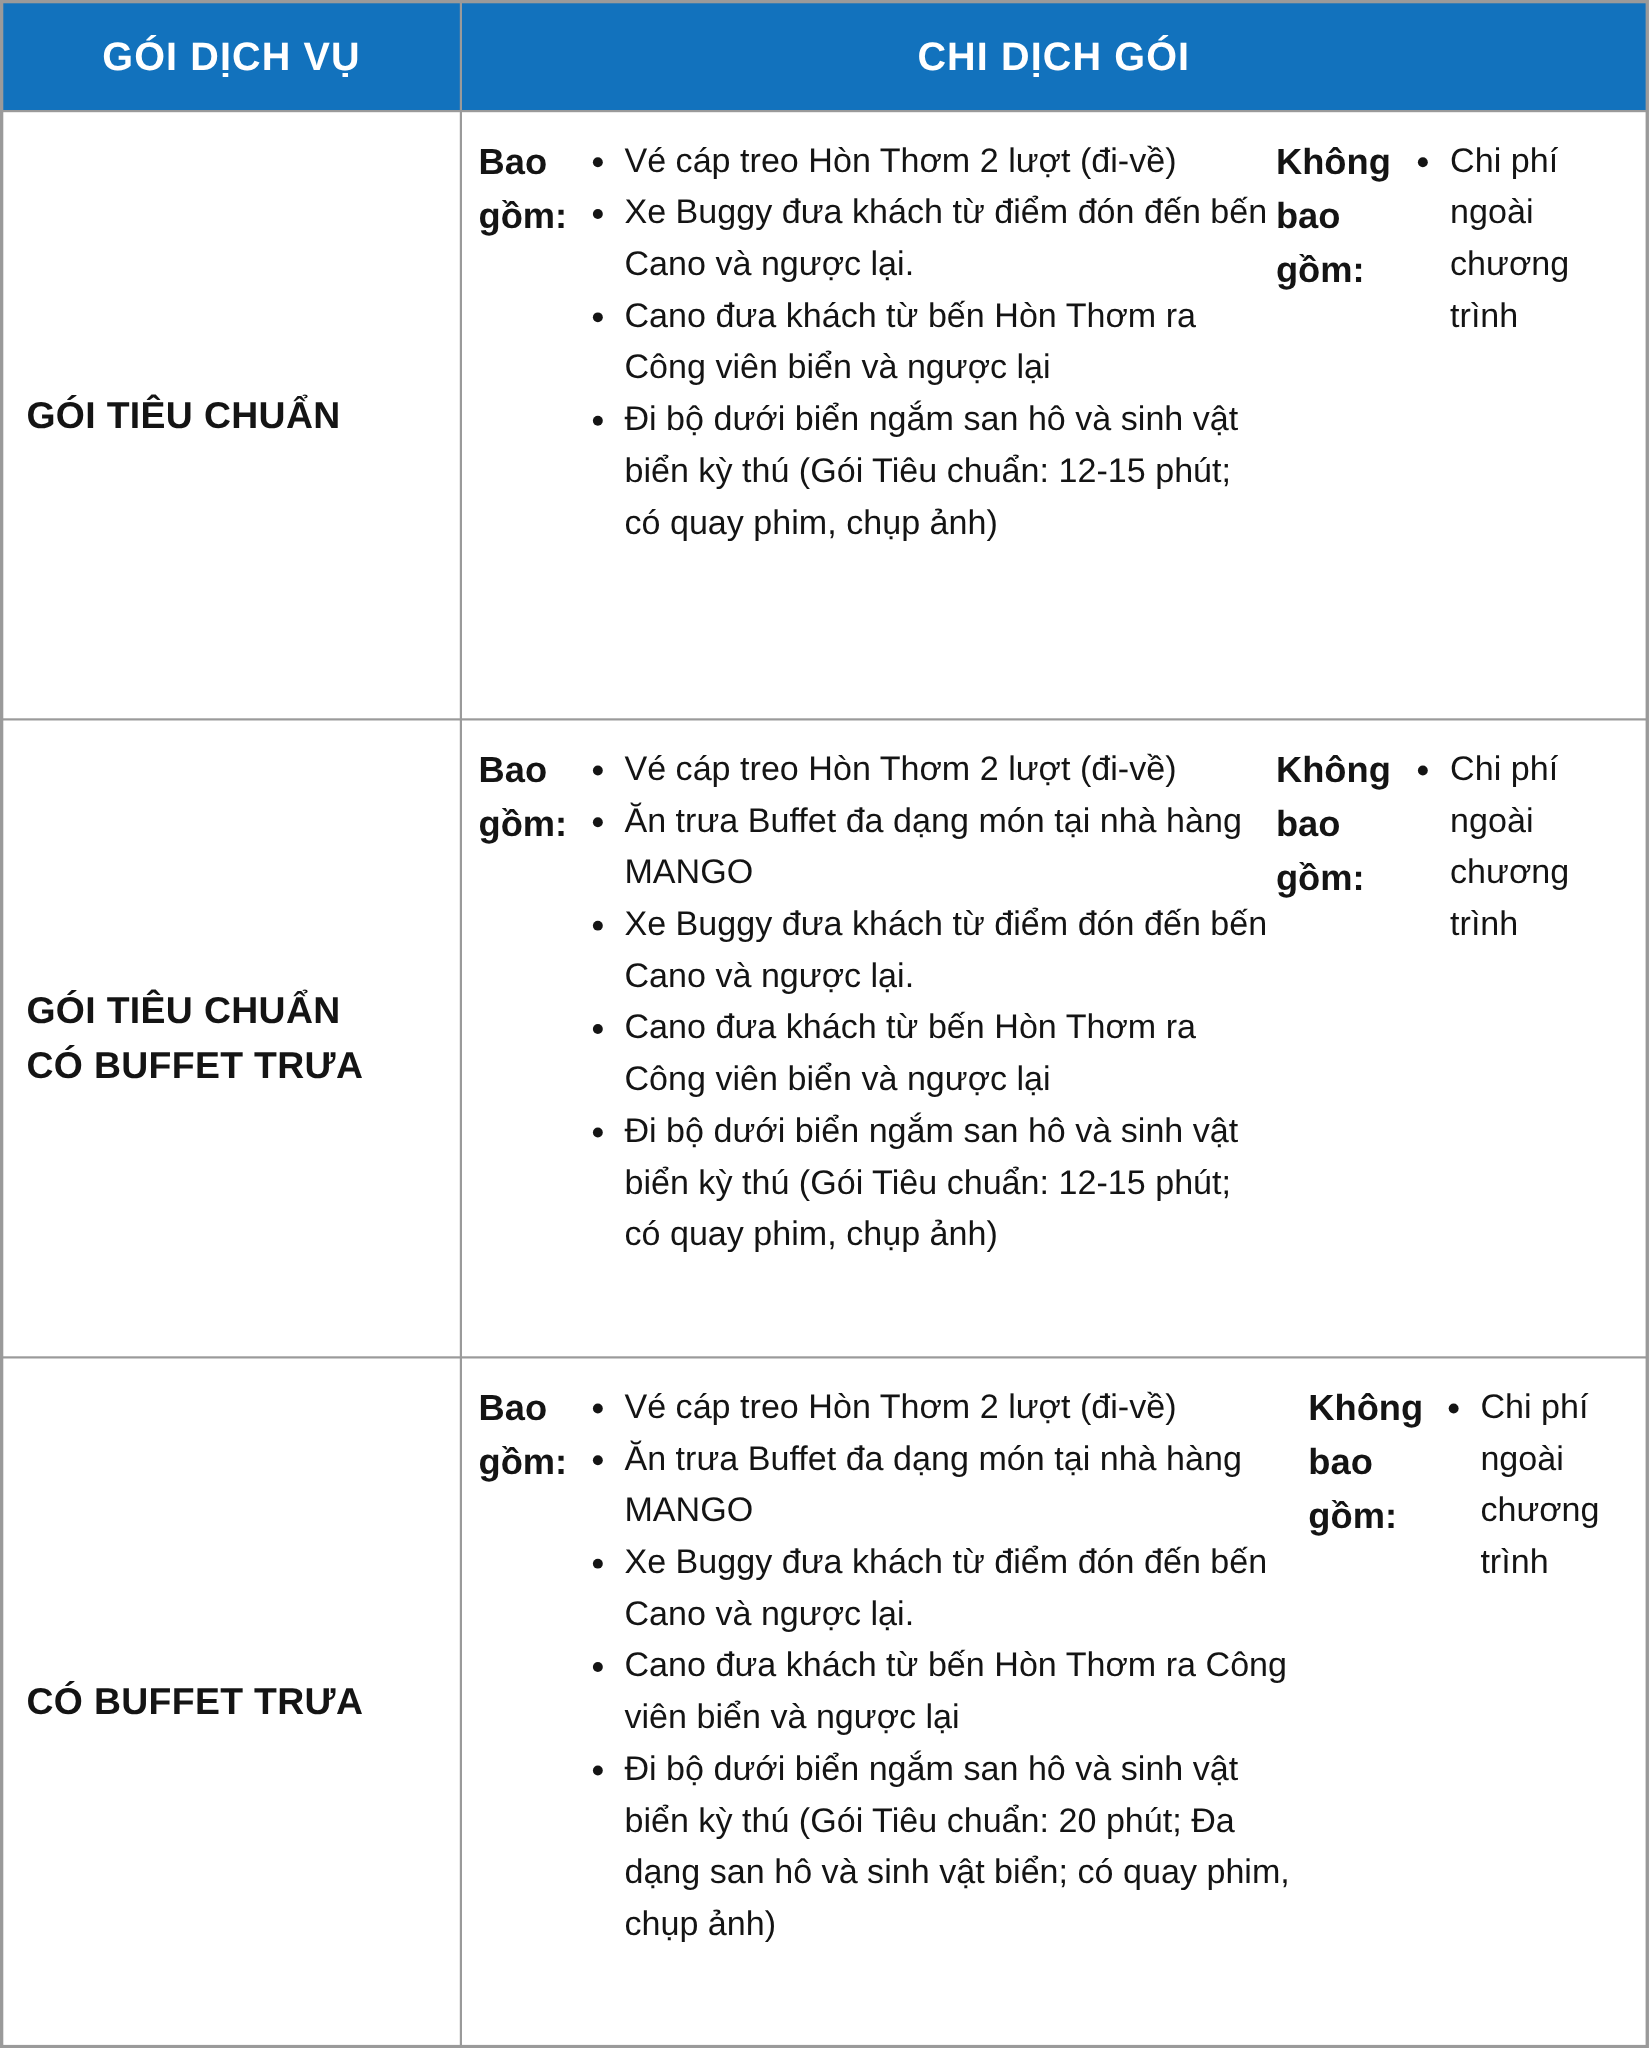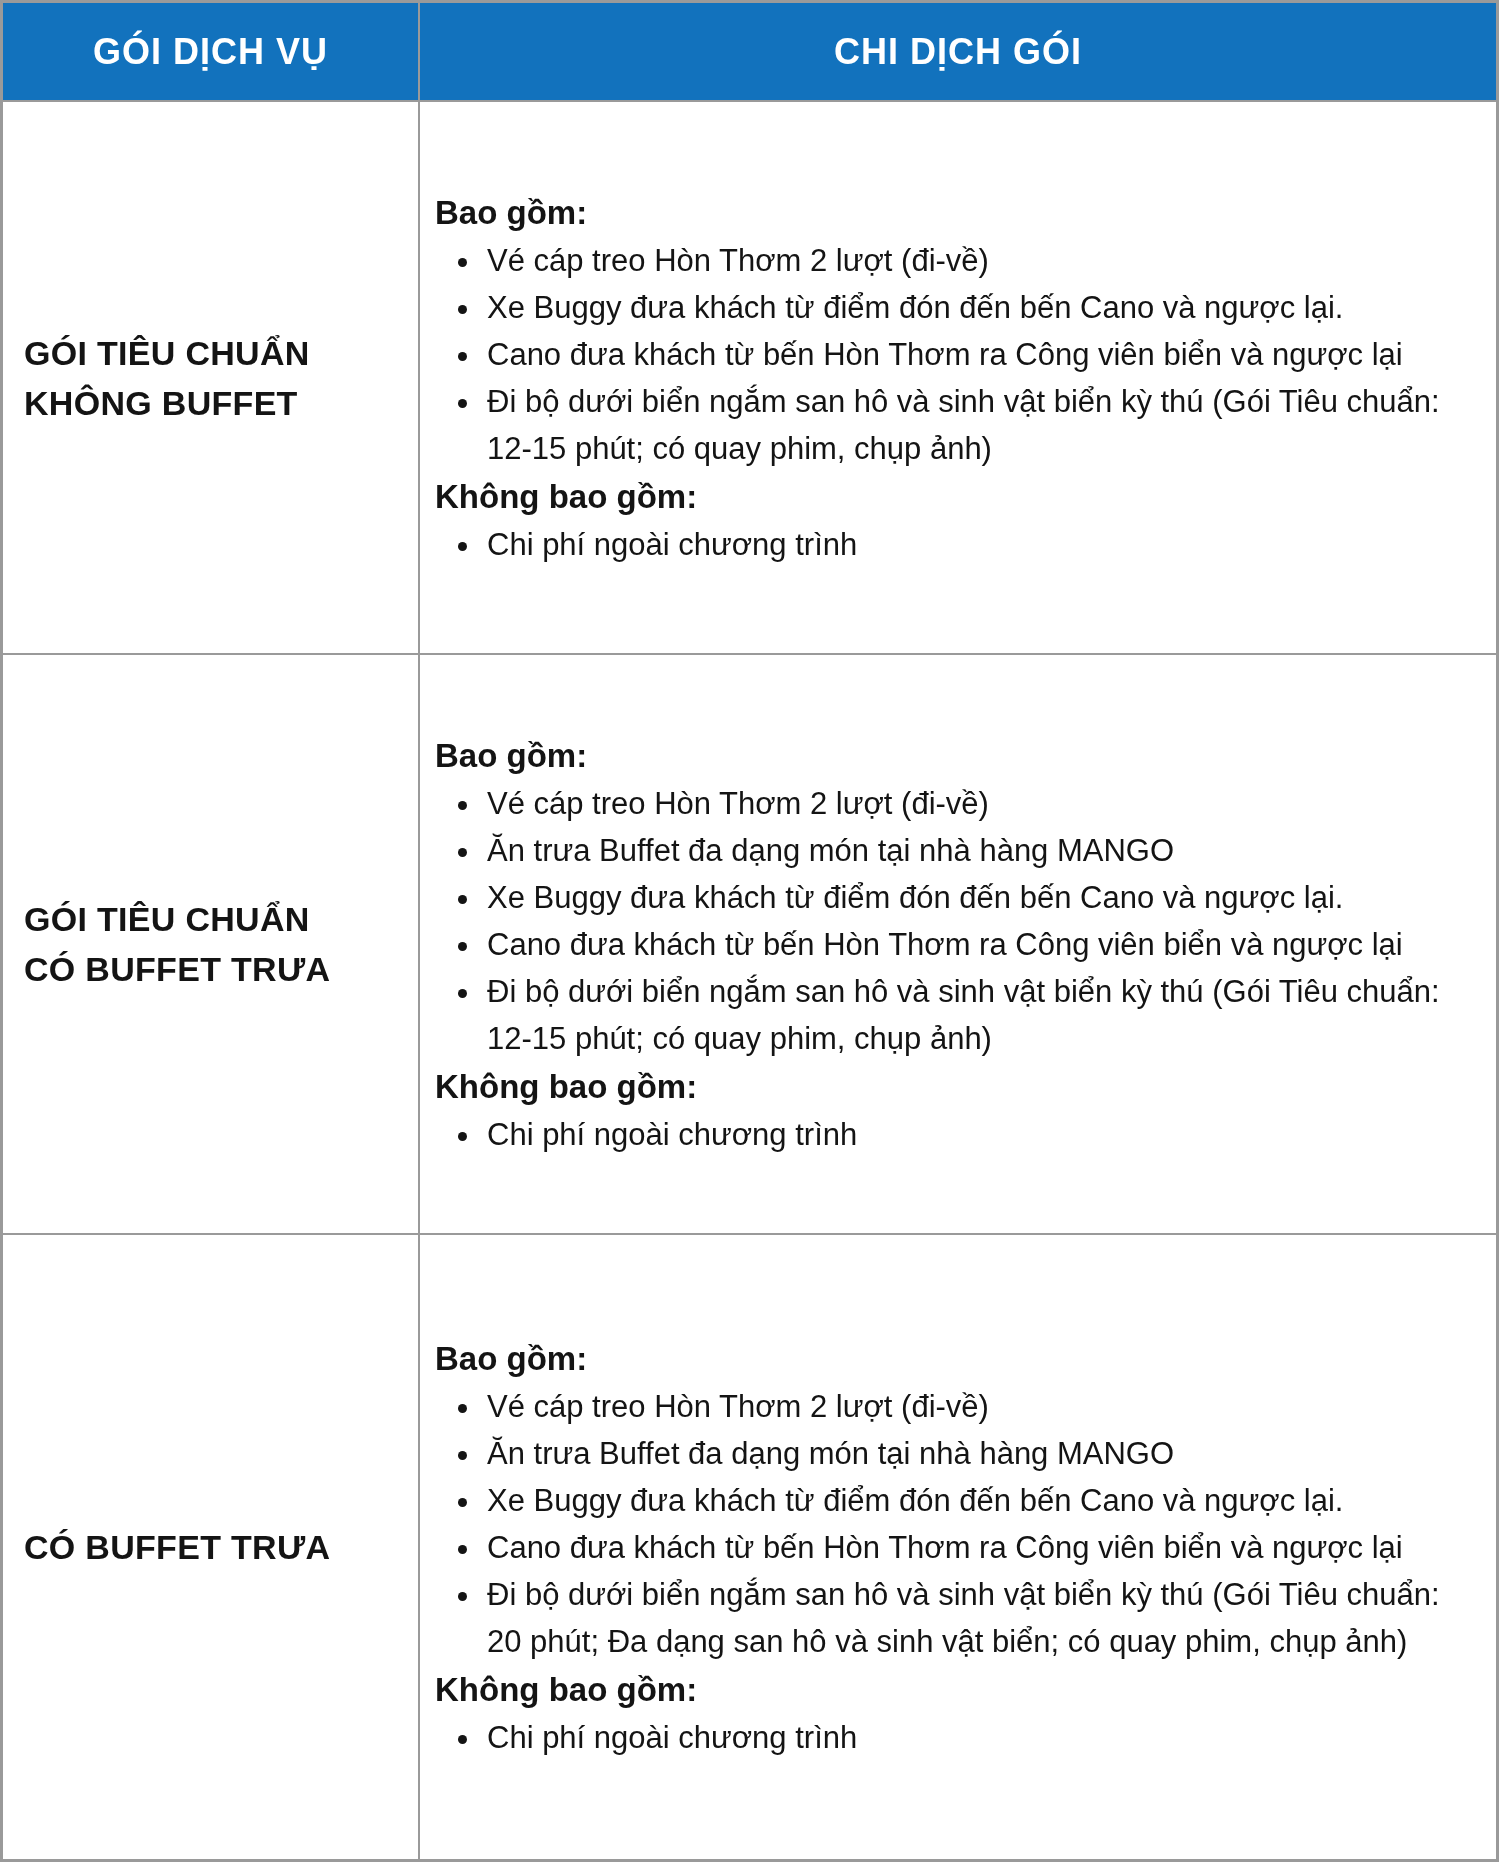--- a/index.html
+++ b/index.html
@@ -41,21 +41,21 @@
     justify-content: center;
     padding-left: 21px;
     padding-right: 10px;
     font-size: 34px;
     font-weight: 800;
     line-height: 50px;
     letter-spacing: 0.3px;
   }
   .details-cell {
     display: flex;
-    flex-direction: column;
+    flex-direction: row;
     justify-content: center;
     padding: 20px 30px 20px 15px;
     font-size: 31px;
     line-height: 47px;
   }
   .section-label {
     font-weight: 800;
     font-size: 33px;
     line-height: 49px;
   }
@@ -75,21 +75,20 @@
 
   <div class="cell header-cell">
     <span>GÓI DỊCH VỤ</span>
   </div>
   <div class="cell header-cell">
     <span>CHI DỊCH GÓI</span>
   </div>
 
   <div class="cell title-cell">
     <span>GÓI TIÊU CHUẨN</span>
-    <span>KHÔNG BUFFET</span>
   </div>
   <div class="cell details-cell">
     <div class="section-label">Bao gồm:</div>
     <ul>
         <li>Vé cáp treo Hòn Thơm 2 lượt (đi-về)</li>
         <li>Xe Buggy đưa khách từ điểm đón đến bến Cano và ngược lại.</li>
         <li>Cano đưa khách từ bến Hòn Thơm ra Công viên biển và ngược lại</li>
         <li>Đi bộ dưới biển ngắm san hô và sinh vật biển kỳ thú (Gói Tiêu chuẩn: 12-15 phút; có quay phim, chụp ảnh)</li>
       </ul>
     <div class="section-label">Không bao gồm:</div>

